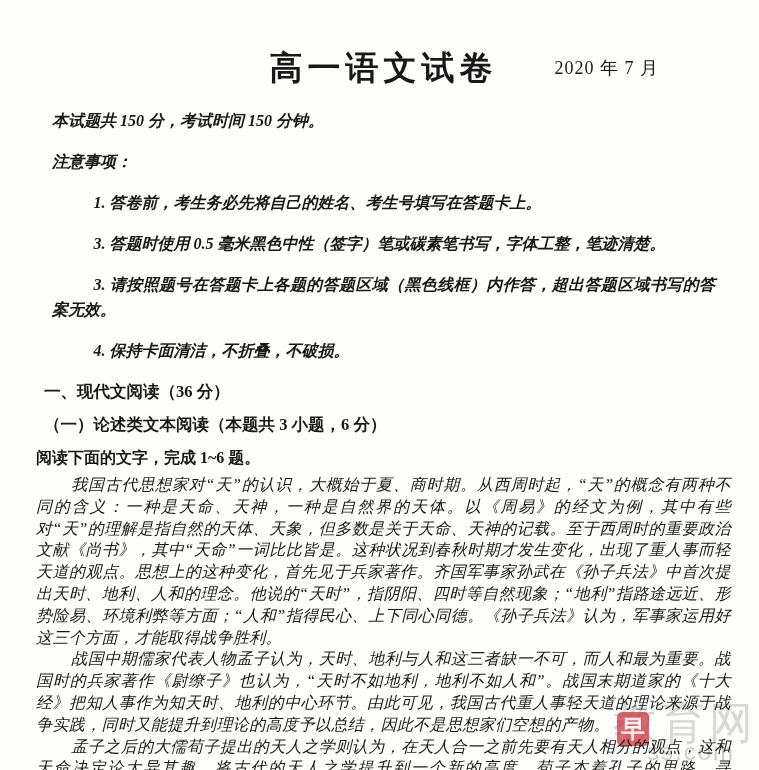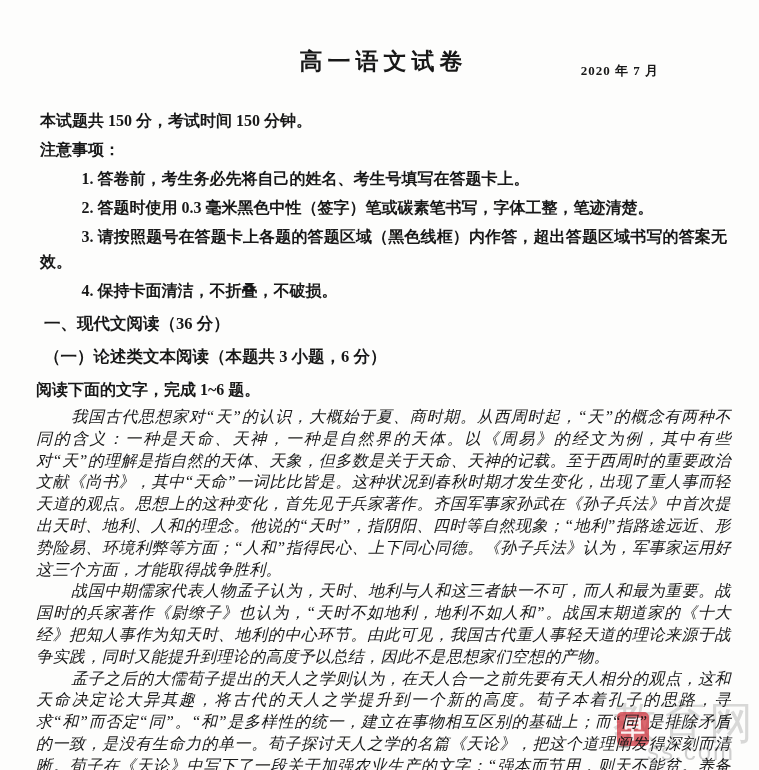--- a/index.html
+++ b/index.html
@@ -13,25 +13,25 @@
   }
   .content{position:relative;z-index:2;padding:34px 28px 0 36px;}
 
   .title{
     text-align:center;
     font-size:29px;font-weight:700;
     letter-spacing:2px;
     margin:8px 0 0 0;
   }
   .sub-row{position:relative;margin-top:12px;height:38px;text-align:center;}
-  .subtitle{display:inline-block;font-size:23px;font-weight:700;letter-spacing:5px;}
-  .date{position:absolute;right:72px;bottom:4px;font-size:13px;font-weight:700;letter-spacing:1px;text-align:center;}
+  .subtitle{display:inline-block;font-size:33px;font-weight:700;letter-spacing:5px;}
+  .date{position:absolute;right:72px;bottom:4px;font-size:18px;font-weight:400;letter-spacing:1px;text-align:center;}
 
   .intro{margin-top:24px;font-size:16px;line-height:25px;font-weight:700;}
-  .intro p{margin:4px;text-align:justify;}
+  .intro p{margin:16px;text-align:justify;font-style:italic;}
   .notice{text-indent:2.6em;}
 
   .sec{font-size:16.5px;font-weight:700;line-height:25px;margin:8px;}
   .read-intro{font-size:16px;font-weight:700;line-height:25px;margin:0;}
 
   .passage{margin-top:4px;}
   .passage p{
     margin:0;
     font-style:italic;
     font-size:16px;
@@ -87,21 +87,21 @@
 
     <div class="sub-row">
       <span class="subtitle">高一语文试卷</span>
       <span class="date">2020 年 7 月</span>
     </div>
 
     <div class="intro">
       <p>本试题共 150 分，考试时间 150 分钟。</p>
       <p>注意事项：</p>
       <p class="notice">1. 答卷前，考生务必先将自己的姓名、考生号填写在答题卡上。</p>
-      <p class="notice">2. 答题时使用 0.3 毫米黑色中性（签字）笔或碳素笔书写，字体工整，笔迹清楚。</p>
+      <p class="notice">3. 答题时使用 0.5 毫米黑色中性（签字）笔或碳素笔书写，字体工整，笔迹清楚。</p>
       <p class="notice">3. 请按照题号在答题卡上各题的答题区域（黑色线框）内作答，超出答题区域书写的答案无效。</p>
       <p class="notice">4. 保持卡面清洁，不折叠，不破损。</p>
     </div>
 
     <p class="sec">一、现代文阅读（36 分）</p>
     <p class="sec">（一）论述类文本阅读（本题共 3 小题，6 分）</p>
     <p class="read-intro">阅读下面的文字，完成 1~6 题。</p>
 
     <div class="passage">
       <p>我国古代思想家对“天”的认识，大概始于夏、商时期。从西周时起，“天”的概念有两种不同的含义：一种是天命、天神，一种是自然界的天体。以《周易》的经文为例，其中有些对“天”的理解是指自然的天体、天象，但多数是关于天命、天神的记载。至于西周时的重要政治文献《尚书》，其中“天命”一词比比皆是。这种状况到春秋时期才发生变化，出现了重人事而轻天道的观点。思想上的这种变化，首先见于兵家著作。齐国军事家孙武在《孙子兵法》中首次提出天时、地利、人和的理念。他说的“天时”，指阴阳、四时等自然现象；“地利”指路途远近、形势险易、环境利弊等方面；“人和”指得民心、上下同心同德。《孙子兵法》认为，军事家运用好这三个方面，才能取得战争胜利。</p>

